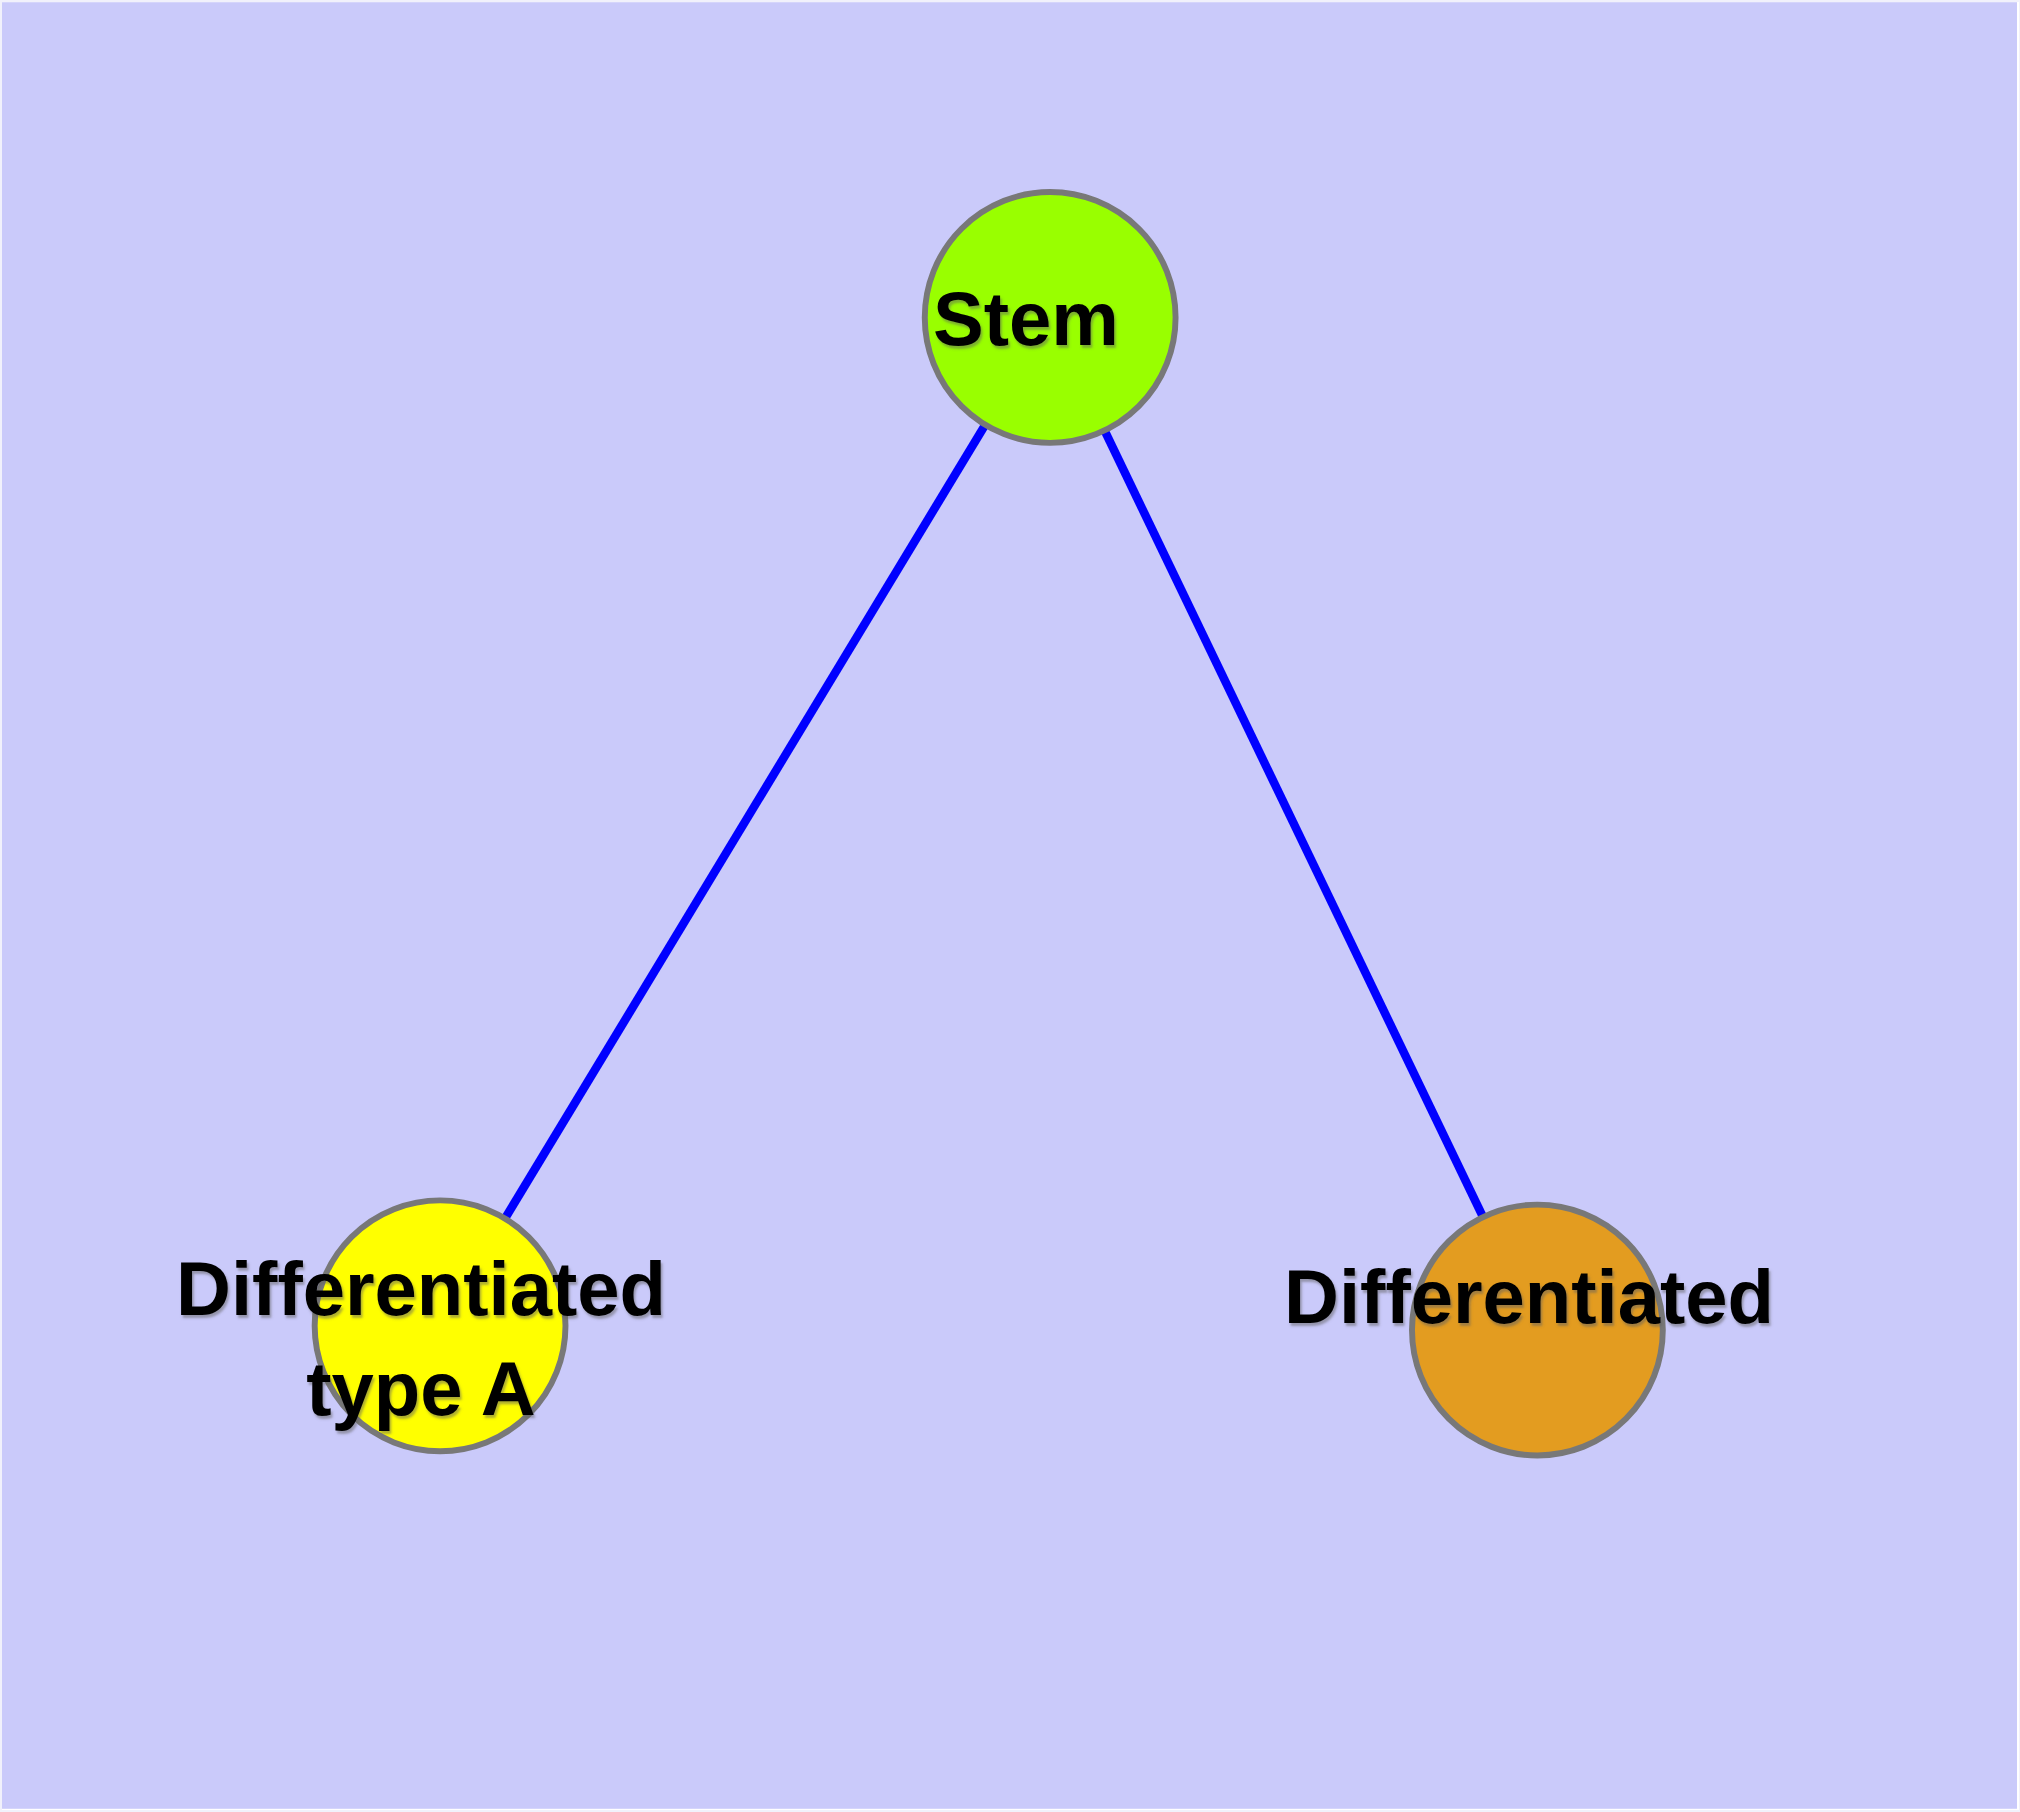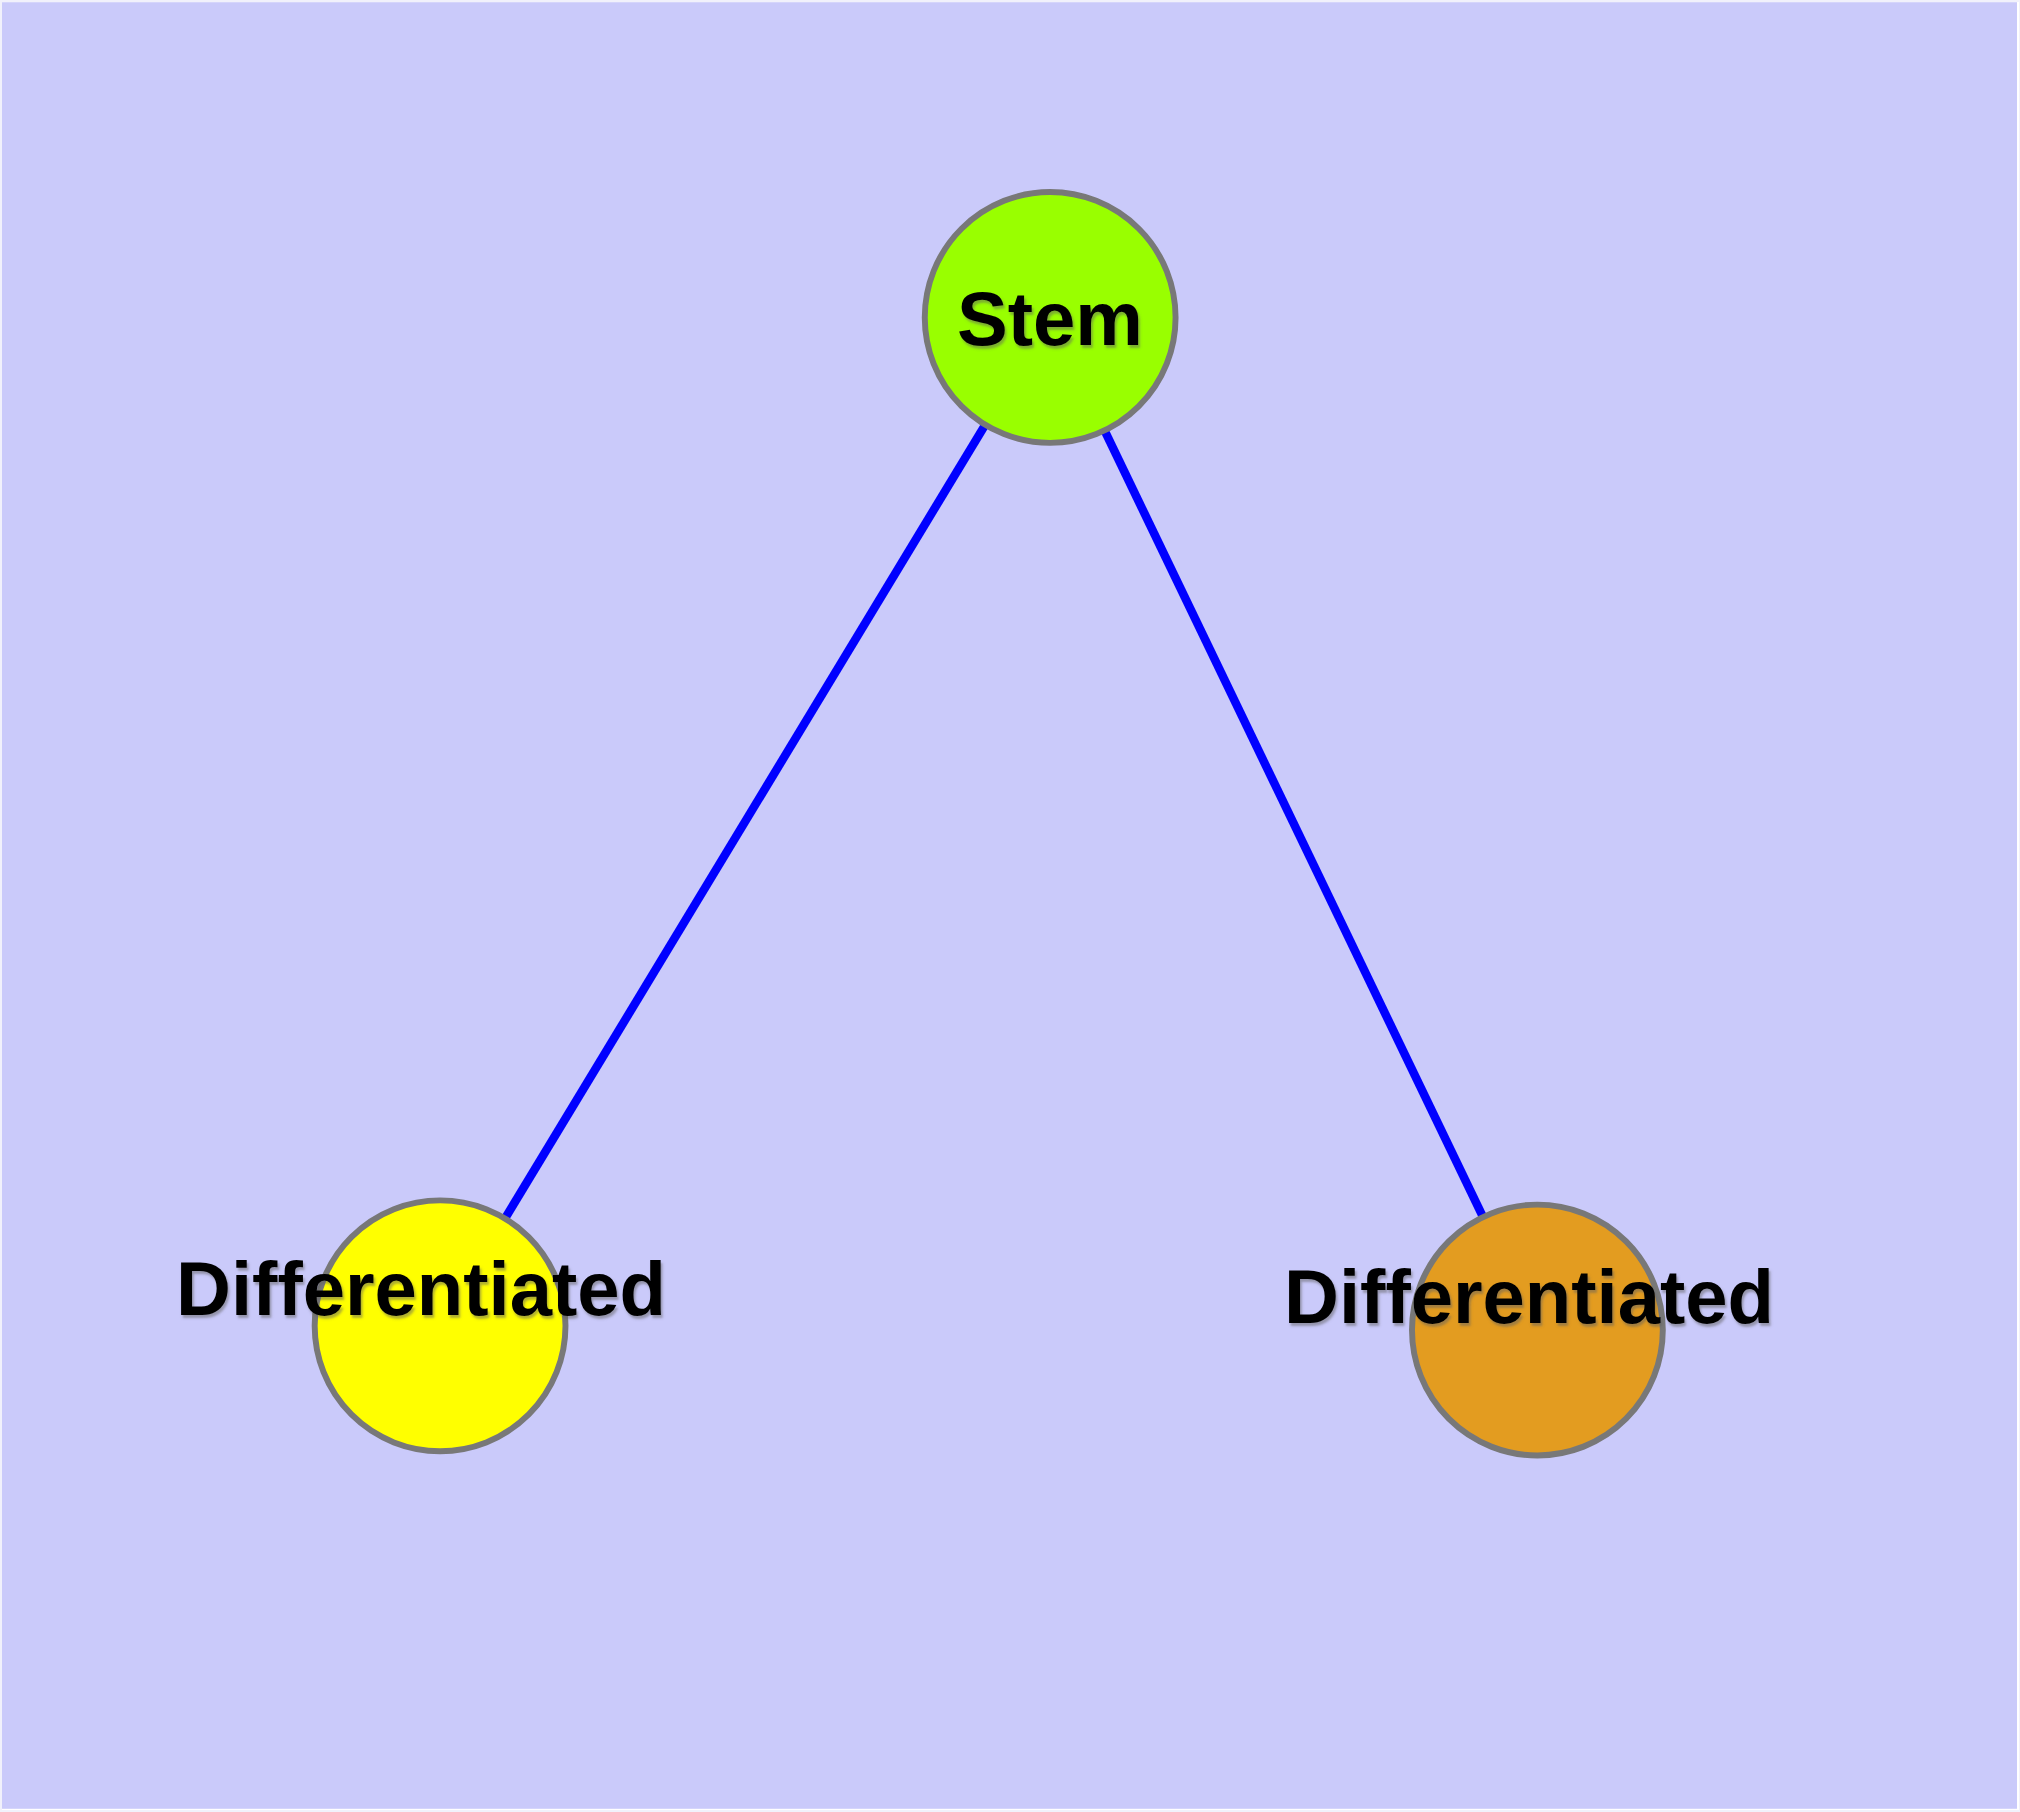--- a/index.html
+++ b/index.html
@@ -58,26 +58,27 @@
 
     <line class="graph-edge" x1="1237" y1="372" x2="1812" y2="1567" stroke="#0000ff"></line>
 
     <circle class="graph-node" cx="1237" cy="372" r="148" fill="#99ff00"></circle>
 
     <circle class="graph-node" cx="517" cy="1562" r="148" fill="#ffff00"></circle>
 
     <circle class="graph-node" cx="1812" cy="1567" r="148" fill="#e39c20"></circle>
   </svg>
 
-  <div class="node-label" style="left:1048px; top:267px;">
+  <div class="node-label" style="left:1024px; top:267px;">
     <span class="line">Stem</span>
   </div>
 
   <div class="node-label" style="left:419px; top:1237px;">
     <span class="line">Differentiated</span>
+    <span class="line">type A</span>
   </div>
 
   <div class="node-label" style="left:1527px; top:1245px;">
     <span class="line">Differentiated</span>
   </div>
 
 </div>
 
 
 </body></html>

